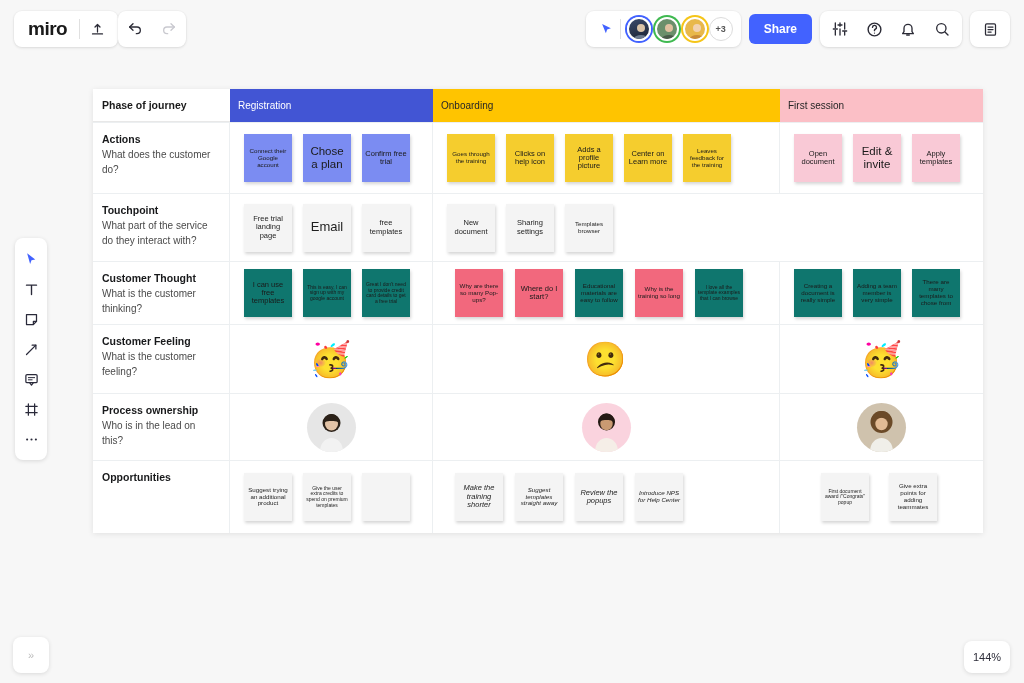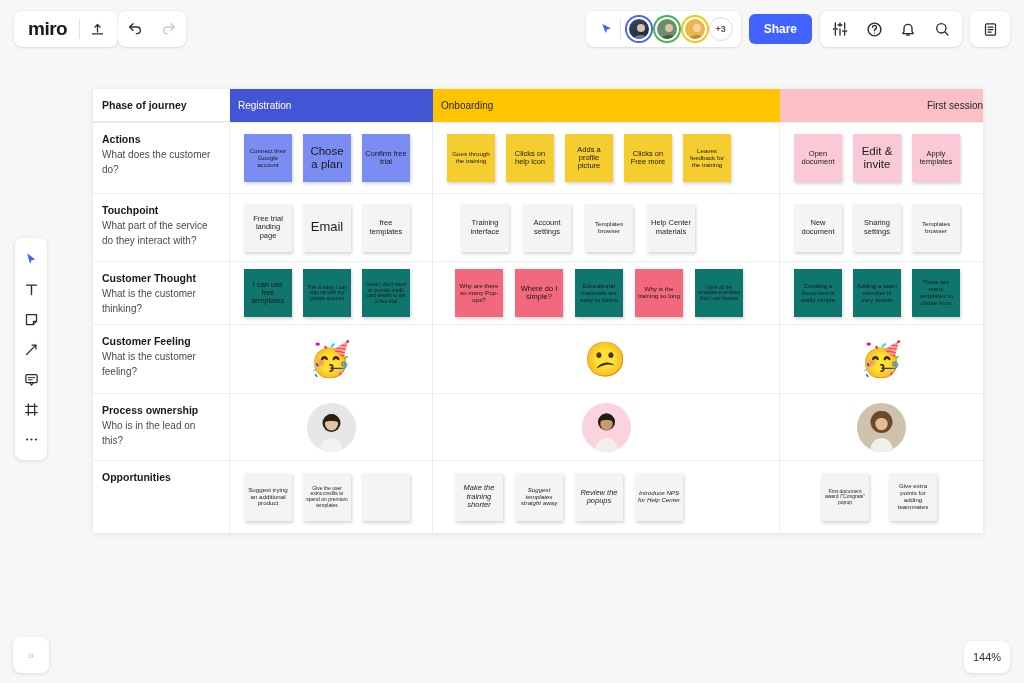--- a/index.html
+++ b/index.html
@@ -313,21 +313,21 @@
 <div class="board">
 
   <div class="phase-row">
     <div class="phase-label-cell">Phase of journey</div>
     <div class="phase-cell" style="flex:0 0 203px; background:#4255d4; color:#fff;">
       <span>Registration</span>
     </div>
     <div class="phase-cell" style="flex:0 0 347px; background:#ffc400; color:#262626;">
       <span>Onboarding</span>
     </div>
-    <div class="phase-cell" style="flex:1; background:#fbbfc6; color:#262626;justify-content:flex-end;">
+    <div class="phase-cell" style="flex:1; background:#fbbfc6; color:#262626;">
       <span>First session</span>
     </div>
   </div>
 
   <div class="grid-row" style="height:82px;">
     <div class="row-label">
       <div class="row-title">Actions</div>
       <div class="row-sub">What does the customer do?</div>
     </div>
     <div class="row-cells">
@@ -346,21 +346,21 @@
         <div class="sticky c-yellow s-sm">
             <span>Goes through the training</span>
           </div>
         <div class="sticky c-yellow s-md">
             <span>Clicks on help icon</span>
           </div>
         <div class="sticky c-yellow s-md">
             <span>Adds a profile picture</span>
           </div>
         <div class="sticky c-yellow s-md">
-            <span>Clicks on Free more</span>
+            <span>Center on Learn more</span>
           </div>
         <div class="sticky c-yellow s-sm">
             <span>Leaves feedback for the training</span>
           </div>
       </div>
       <div class="cell" style="flex:1;">
         <div class="sticky c-pink s-md">
             <span>Open document</span>
           </div>
         <div class="sticky c-pink s-lg">
@@ -383,34 +383,20 @@
         <div class="sticky c-white s-md">
             <span>Free trial landing page</span>
           </div>
         <div class="sticky c-white s-xl">
             <span>Email</span>
           </div>
         <div class="sticky c-white s-md">
             <span>free templates</span>
           </div>
       </div>
-      <div class="cell" style="flex:0 0 347px; padding-left:28px; gap:14px;">
-        <div class="sticky c-white s-md">
-            <span>Training interface</span>
-          </div>
-        <div class="sticky c-white s-md">
-            <span>Account settings</span>
-          </div>
-        <div class="sticky c-white s-sm">
-            <span>Templates browser</span>
-          </div>
-        <div class="sticky c-white s-md">
-            <span>Help Center materials</span>
-          </div>
-      </div>
       <div class="cell" style="flex:1;">
         <div class="sticky c-white s-md">
             <span>New document</span>
           </div>
         <div class="sticky c-white s-md">
             <span>Sharing settings</span>
           </div>
         <div class="sticky c-white s-sm">
             <span>Templates browser</span>
           </div>
@@ -433,21 +419,21 @@
           </div>
         <div class="sticky c-green s-tiny">
             <span>Great I don't need to provide credit card details to get a free trial</span>
           </div>
       </div>
       <div class="cell" style="flex:0 0 347px; padding-left:22px; gap:12px;">
         <div class="sticky c-red s-sm">
             <span>Why are there so many Pop-ups?</span>
           </div>
         <div class="sticky c-red s-md">
-            <span>Where do I simple?</span>
+            <span>Where do I start?</span>
           </div>
         <div class="sticky c-green s-sm">
             <span>Educational materials are easy to follow</span>
           </div>
         <div class="sticky c-red s-sm">
             <span>Why is the training so long</span>
           </div>
         <div class="sticky c-green s-tiny">
             <span>I love all the template examples that I can browse</span>
           </div>

